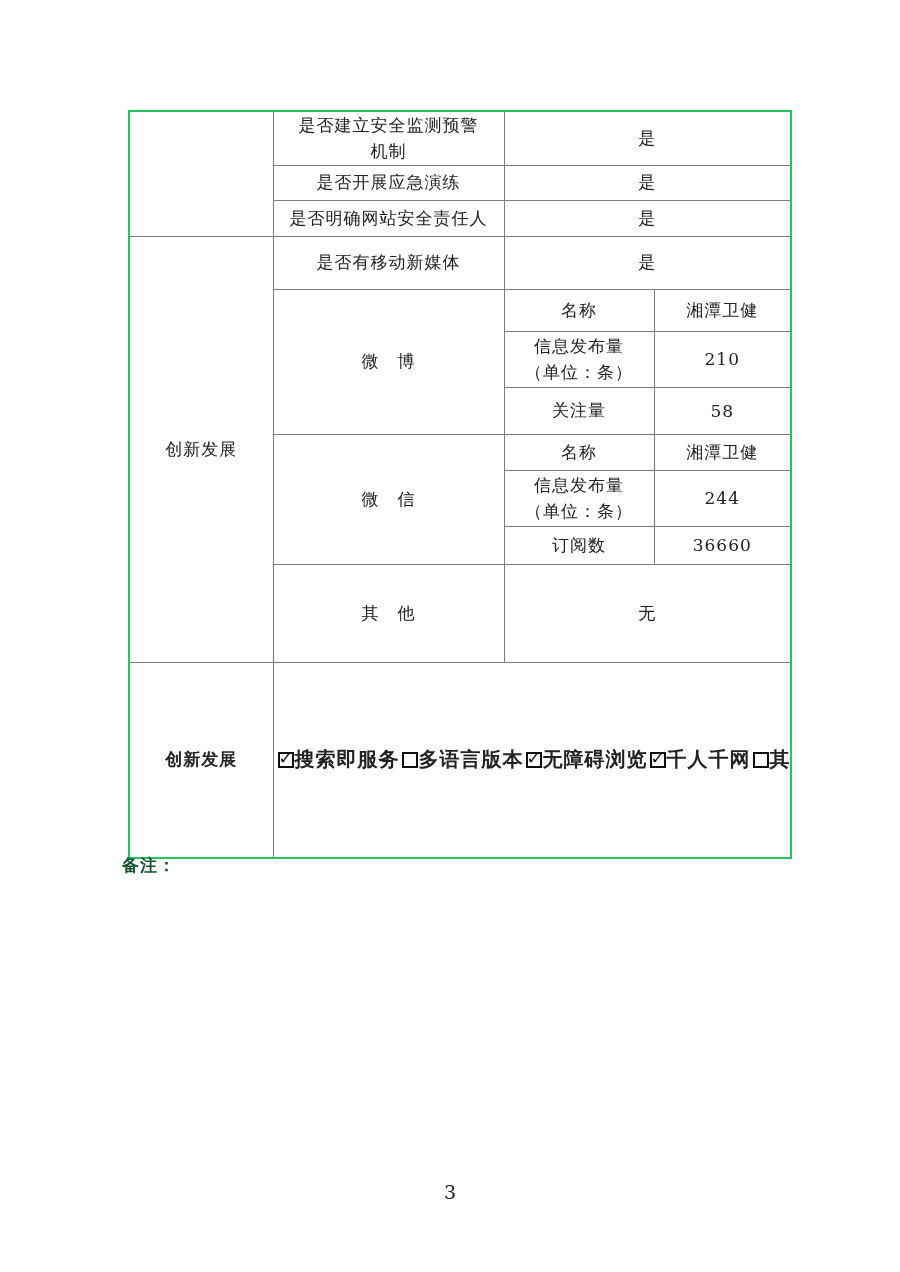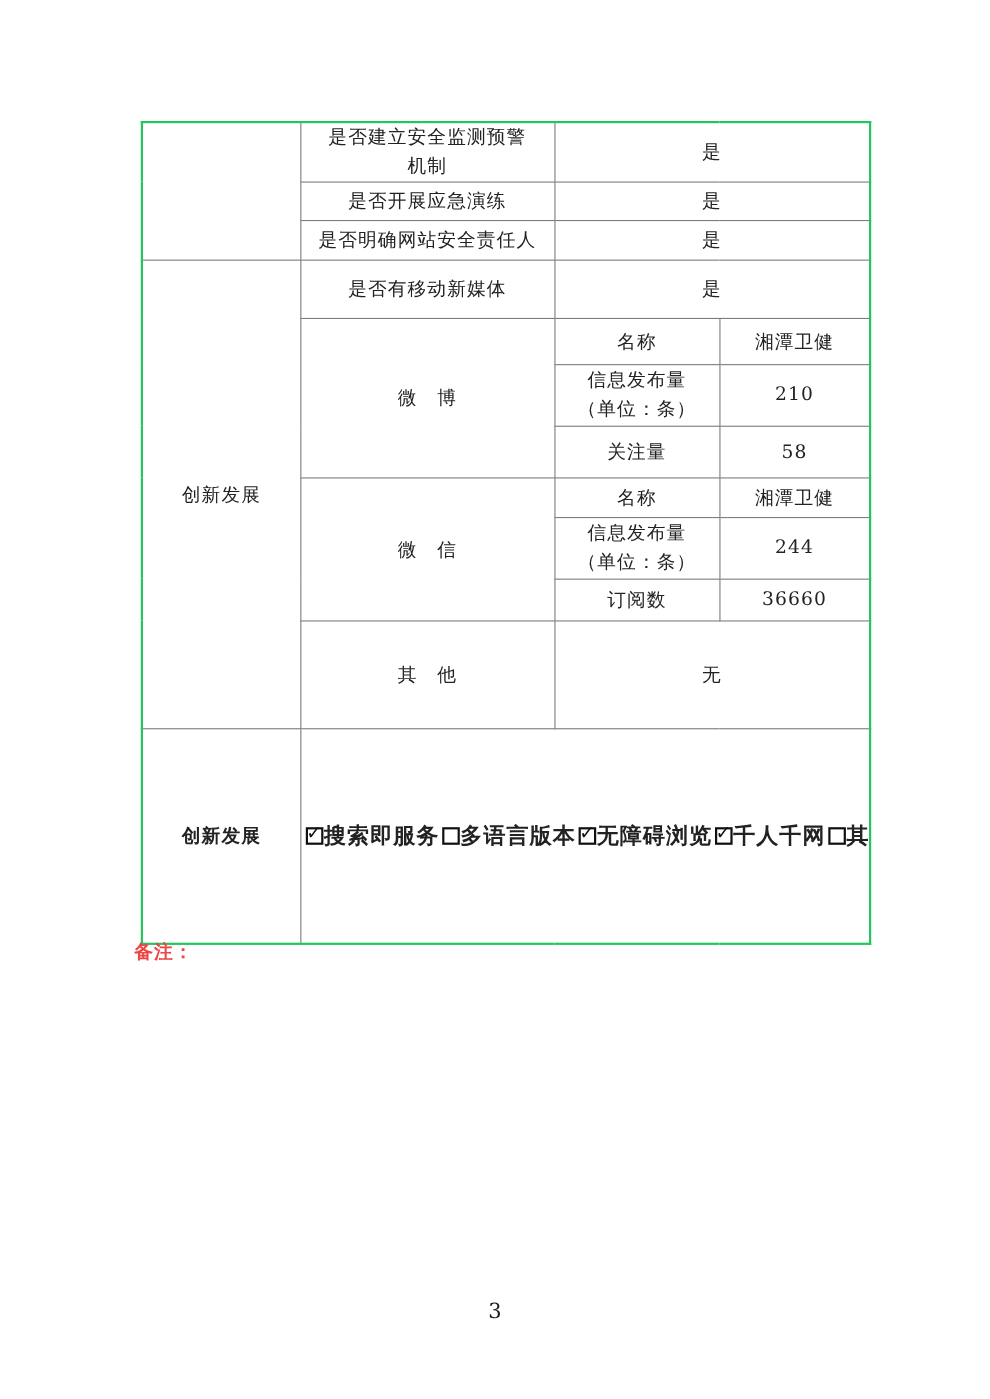--- a/index.html
+++ b/index.html
@@ -71,21 +71,21 @@
     font-size: 20px;
     white-space: nowrap;
   }
   .notes {
     position: absolute;
     left: 122px;
     top: 854px;
     font-size: 17px;
     font-weight: bold;
     letter-spacing: 1px;
-    color: #ef4444;
+    color: #14532d;
   }
   .page-num {
     position: absolute;
     top: 1181px;
     left: 0;
     width: 900px;
     text-align: center;
     font-size: 19px;
     color: #1a1a1a;
   }

